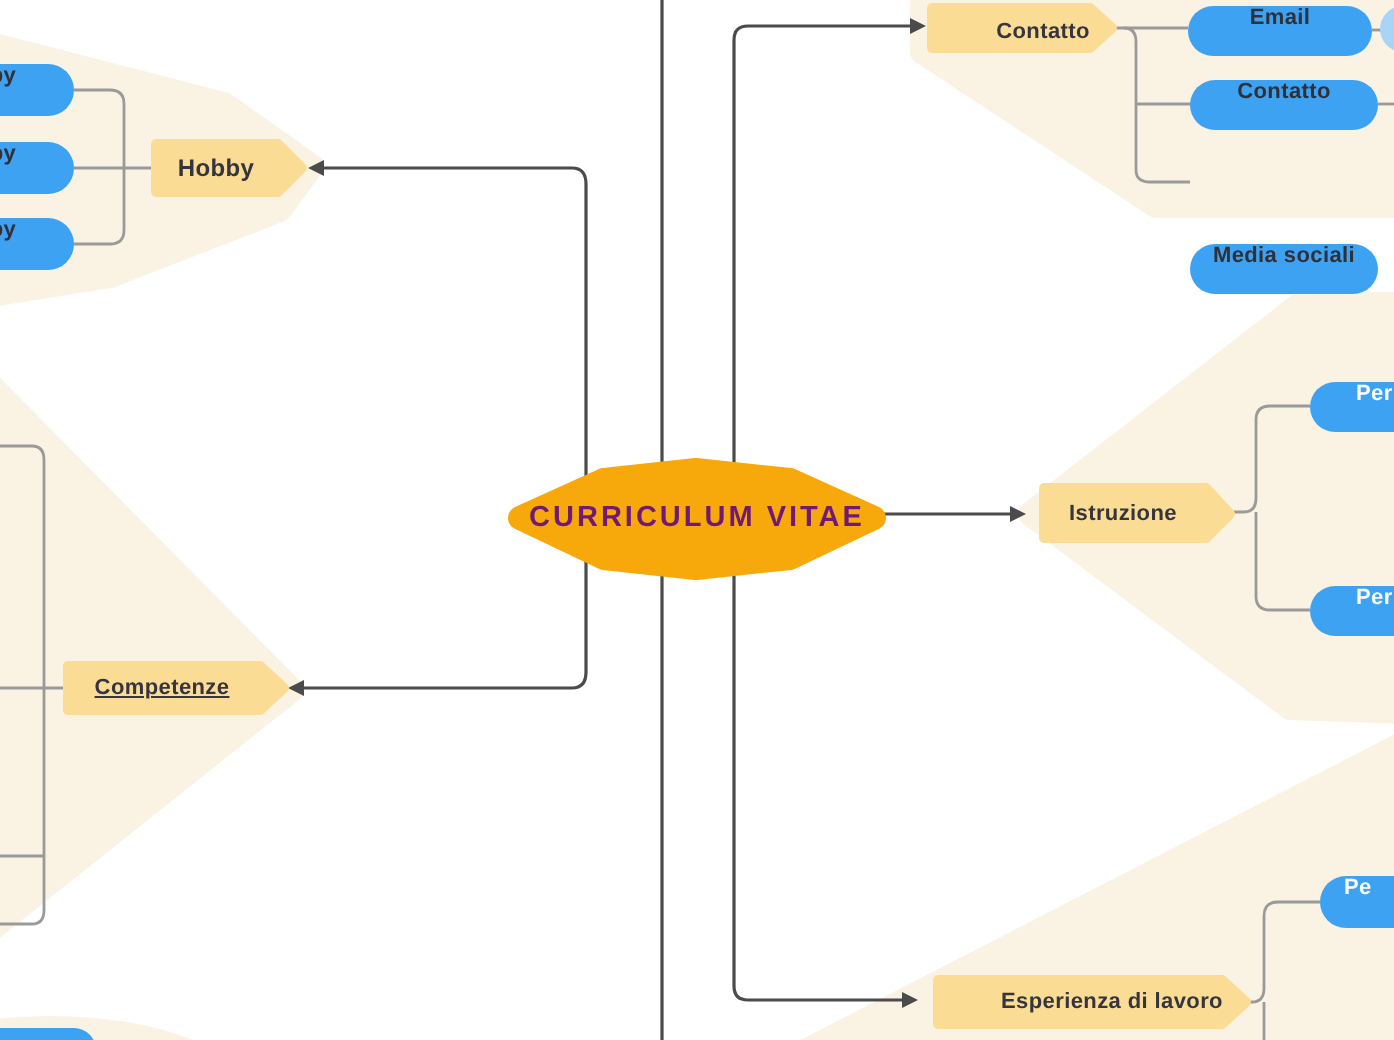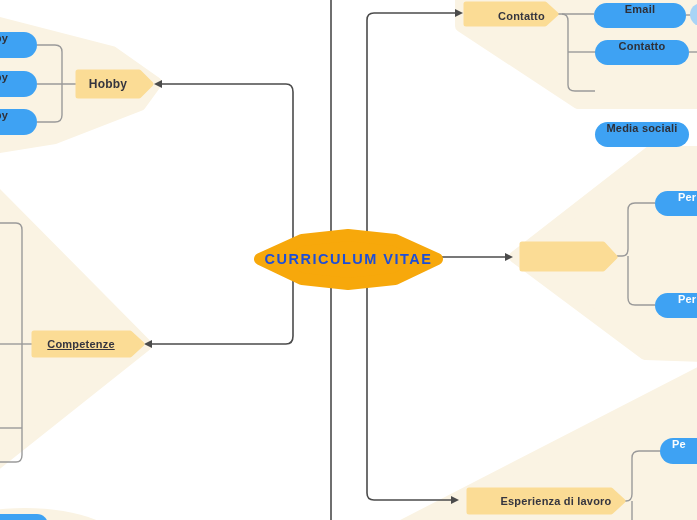--- a/index.html
+++ b/index.html
@@ -7,21 +7,21 @@
     position:relative;width:697px;height:520px;overflow:hidden;
     background:#ffffff;font-family:"Liberation Sans",sans-serif;
   }
   #canvas svg{position:absolute;left:0;top:0;}
   .label{
     position:absolute;display:flex;align-items:center;justify-content:center;
     font-weight:bold;color:#35353f;z-index:3;white-space:nowrap;
   }
   .tag-label{font-size:11px;letter-spacing:.2px;}
   .center-label{
-    font-size:14.5px;letter-spacing:1.5px;color:#1d4ed8;z-index:3;
+    font-size:14.5px;letter-spacing:1.5px;color:#701a75;z-index:3;
   }
   .pill{
     position:absolute;display:flex;align-items:flex-start;justify-content:center;
     background:#3ea2f3;border-radius:13px;z-index:2;
     font-size:11px;letter-spacing:.2px;color:#2f3038;font-weight:bold;
     white-space:nowrap;overflow:hidden;
   }
   .pill.light-text{color:#fbfdfe;justify-content:flex-start;}
   .pill.partial{background:#a8d4f6;}
   
@@ -107,20 +107,21 @@
     </g>
 
     <polygon fill="#f7a80b" stroke="#f7a80b" stroke-width="12" stroke-linejoin="round" points="260,259 302,240 348,235 395,240 437,259 395,279 348,284 302,279"></polygon>
   </svg>
 
   <div class="label center-label label center">CURRICULUM VITAE</div>
 
   <div class="label tag-label contatto">Contatto</div>
   <div class="label tag-label hobby">Hobby</div>
   <div class="label tag-label competenze">Competenze</div>
+  <div class="label tag-label istruzione">Istruzione</div>
   <div class="label tag-label esperienza">Esperienza di lavoro</div>
 
   <div class="pill email">
     <span>Email</span>
   </div>
   <div class="pill indirizzo">
     <span>Contatto</span>
   </div>
   <div class="pill media">
     <span>Media sociali</span>

